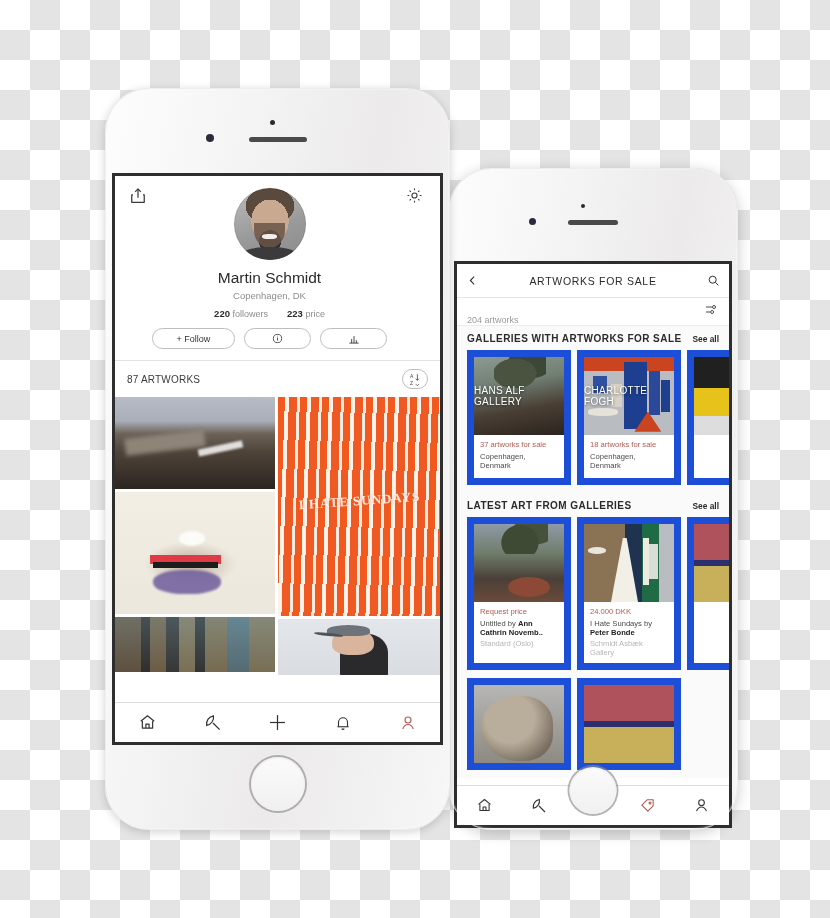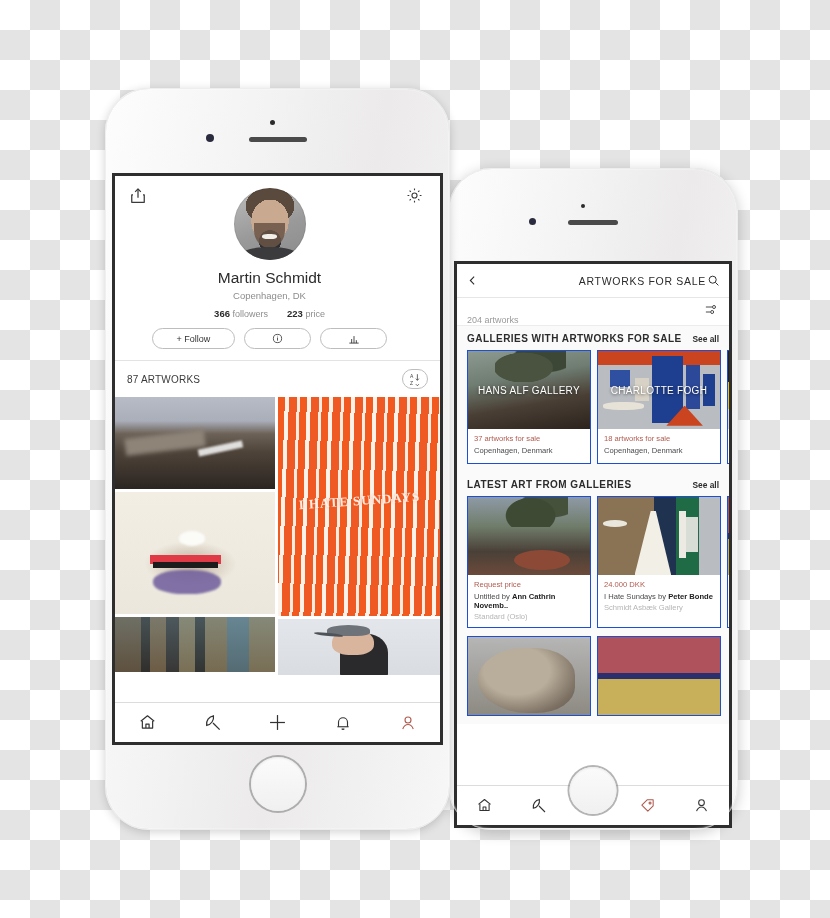--- a/index.html
+++ b/index.html
@@ -144,30 +144,30 @@
     background:#4e5359;border-radius:40%;transform:rotate(6deg);}
 
   
   .tabbar { height:40px; border-top:1px solid #dcdcdc; background:#fff;
             display:flex; align-items:center; justify-content:space-around; }
   .tabbar .tab { width:26px; height:26px; display:flex; align-items:center; justify-content:center; }
 
   
   .p2-nav { height:34px; display:flex; align-items:center; padding:0 9px;
             border-bottom:1px solid #e6e6e6; background:#fff; }
-  .p2-nav .title{ flex:1; text-align:right; font-size:10.5px; letter-spacing:.7px; color:#2b2b2b;}
+  .p2-nav .title{ flex:1; text-align:center; font-size:10.5px; letter-spacing:.7px; color:#2b2b2b;}
   .p2-sub { height:28px; display:flex; align-items:center; justify-content:space-between;
             padding:0 10px; border-bottom:1px solid #ececec; background:#fff;}
   .p2-sub .cnt { font-size:9px; color:#9a9a9a;margin-top:16px; }
   .sect-head { display:flex; align-items:center; justify-content:space-between;
                padding:7px 10px 6px 10px; background:#fafafa; }
   .sect-title{ font-size:10px; font-weight:bold; letter-spacing:.45px; color:#2b2b2b; }
   .sect-all  { font-size:8.4px; font-weight:bold; color:#2b2b2b; }
   .cardrow { display:flex; gap:6px; padding:0 0 8px 10px; background:#fafafa; }
-  .card { width:124px; flex:0 0 auto; background:#fff; border:1px solid #1d4ed8; }
+  .card { width:104px; flex:0 0 auto; background:#fff; border:7px solid #1d4ed8; }
   .card-img { height:78px; position:relative; overflow:hidden; }
   .card-img .label { position:absolute; inset:0; display:flex; align-items:center;
     justify-content:center; color:#fff; font-size:10px; letter-spacing:.3px;
     text-shadow:0 1px 3px rgba(0,0,0,.6); font-weight:500; }
   .card-body{ padding:5px 6px 6px 6px; }
   .card-l1 { font-size:7.6px; color:#b05a4e; margin-bottom:3px;}
   .card-l2 { font-size:7.6px; color:#4a4a4a; margin-bottom:2px;}
   .card-l2 b { color:#222; }
   .card-l3 { font-size:7.6px; color:#b5b5b5; }
 
@@ -404,21 +404,21 @@
         </span>
 
         <div class="avatar">
           <span class="beard"></span>
             <span class="mouth"></span>
             <span class="shoulder"></span>
         </div>
         <div class="p1-name">Martin Schmidt</div>
         <div class="p1-loc">Copenhagen, DK</div>
         <div class="p1-stats">
-          <b>366</b>
+          <b>220</b>
           <span>followers</span>
           <span class="gap"></span>
           <b>223</b>
           <span>price</span>
         </div>
         <div class="p1-btnrow">
           <span class="pill follow">+ Follow</span>
           <span class="pill info">
             <svg viewBox="0 0 24 24" width="13" height="13" fill="none" stroke="#333" stroke-width="1.5">
                 <circle cx="12" cy="12" r="7.6"></circle>

